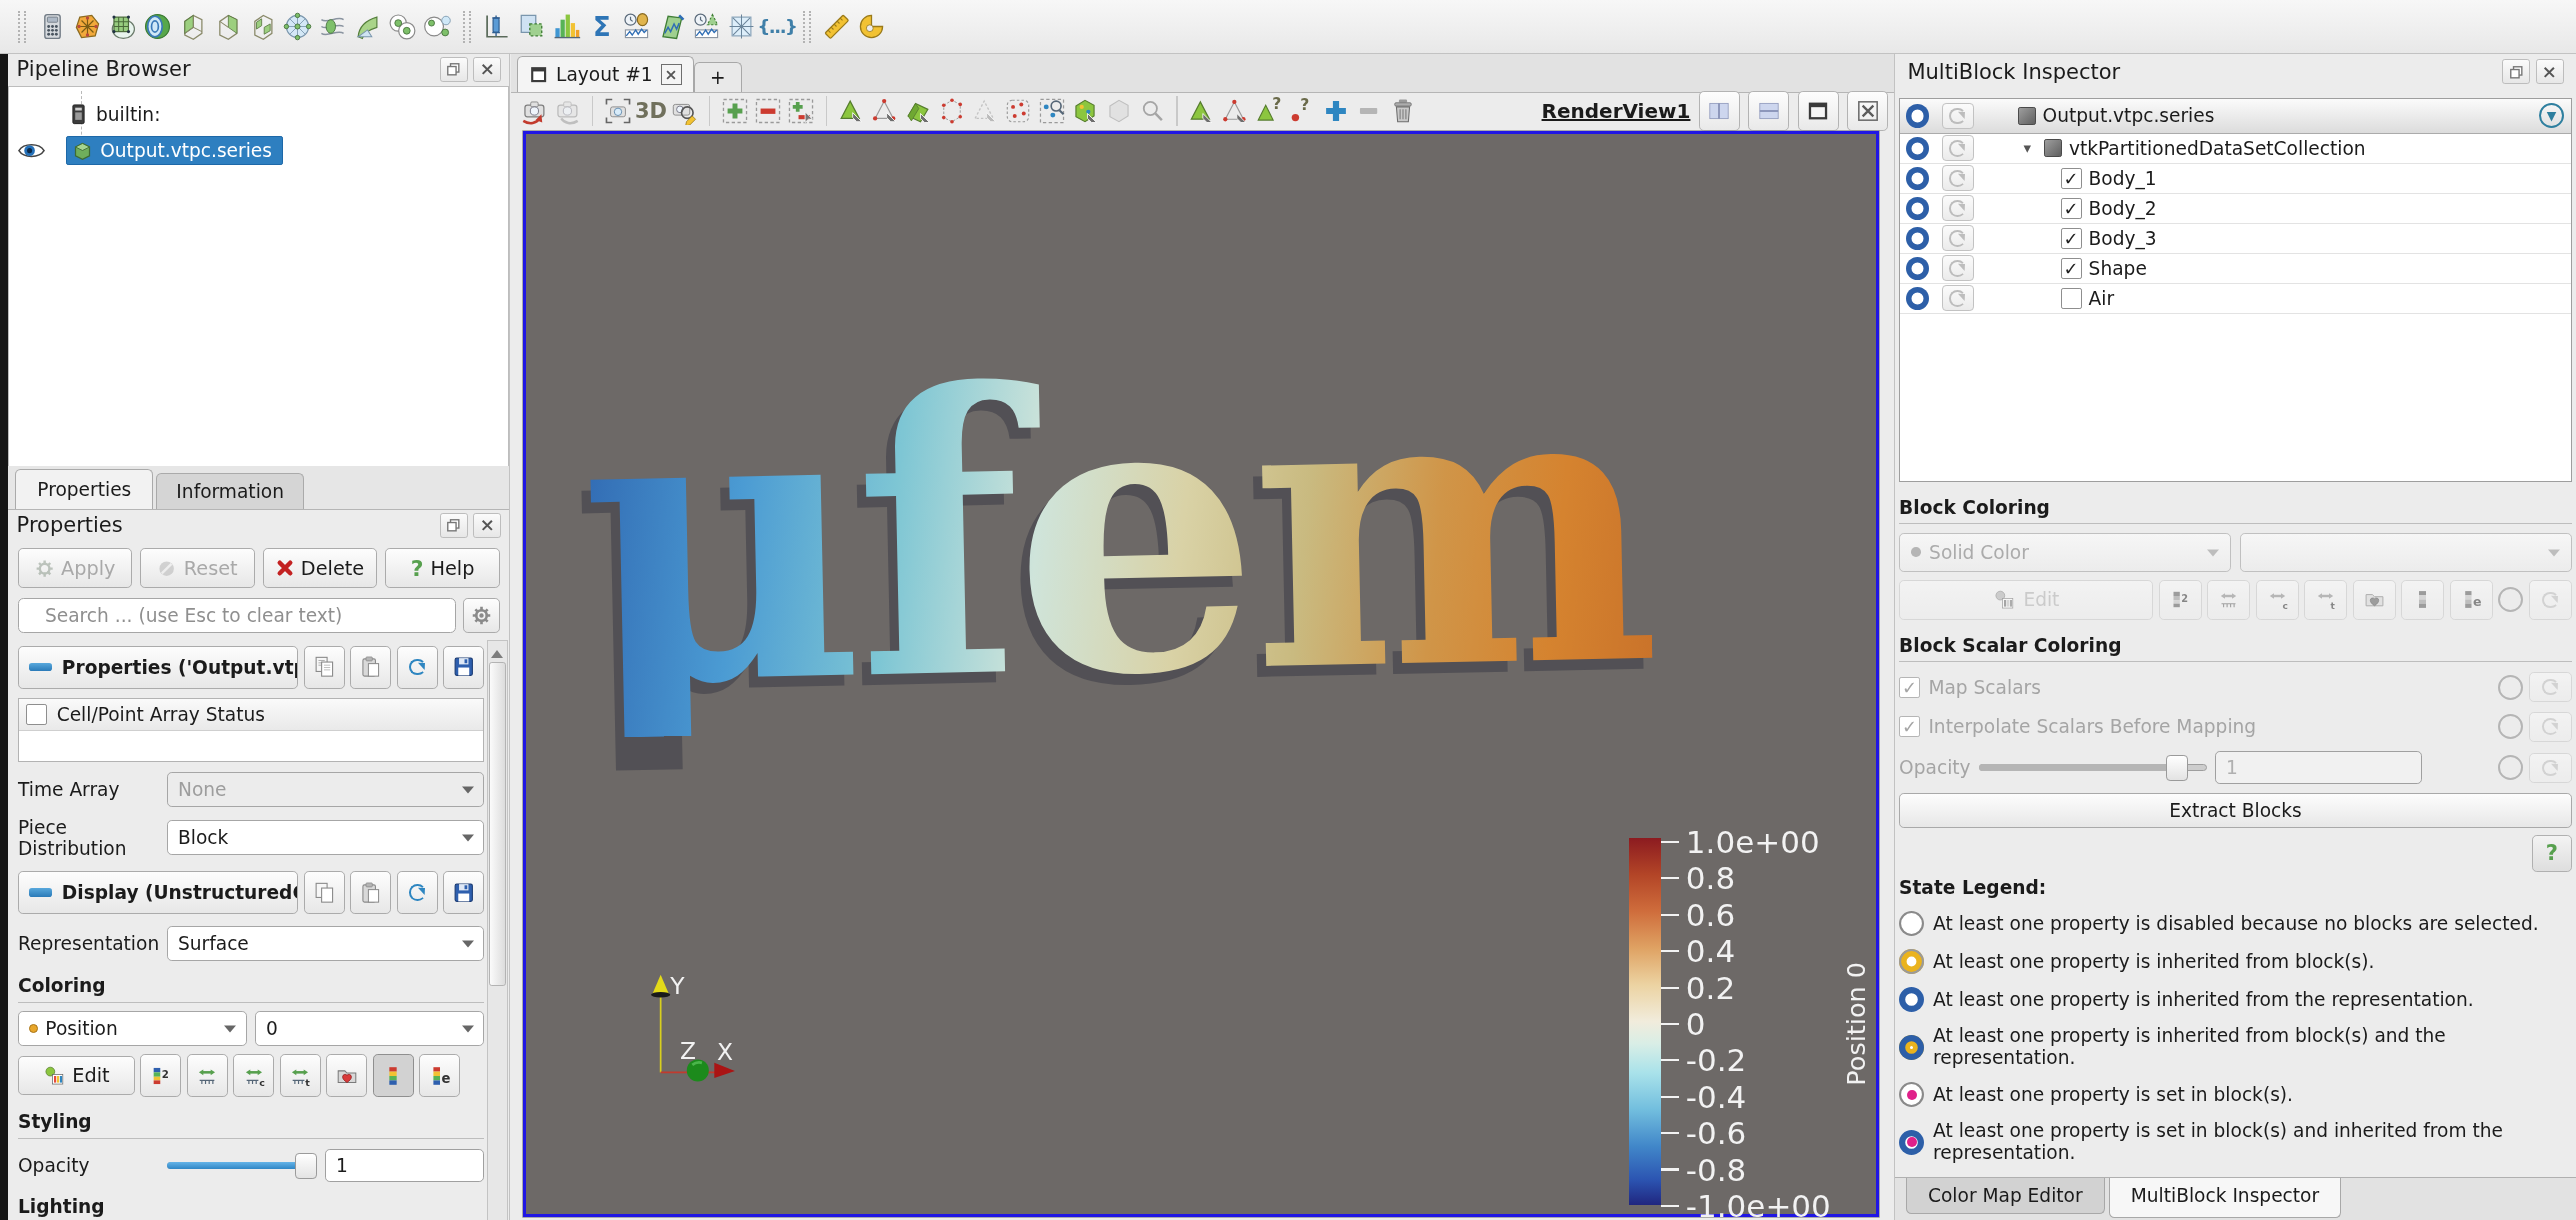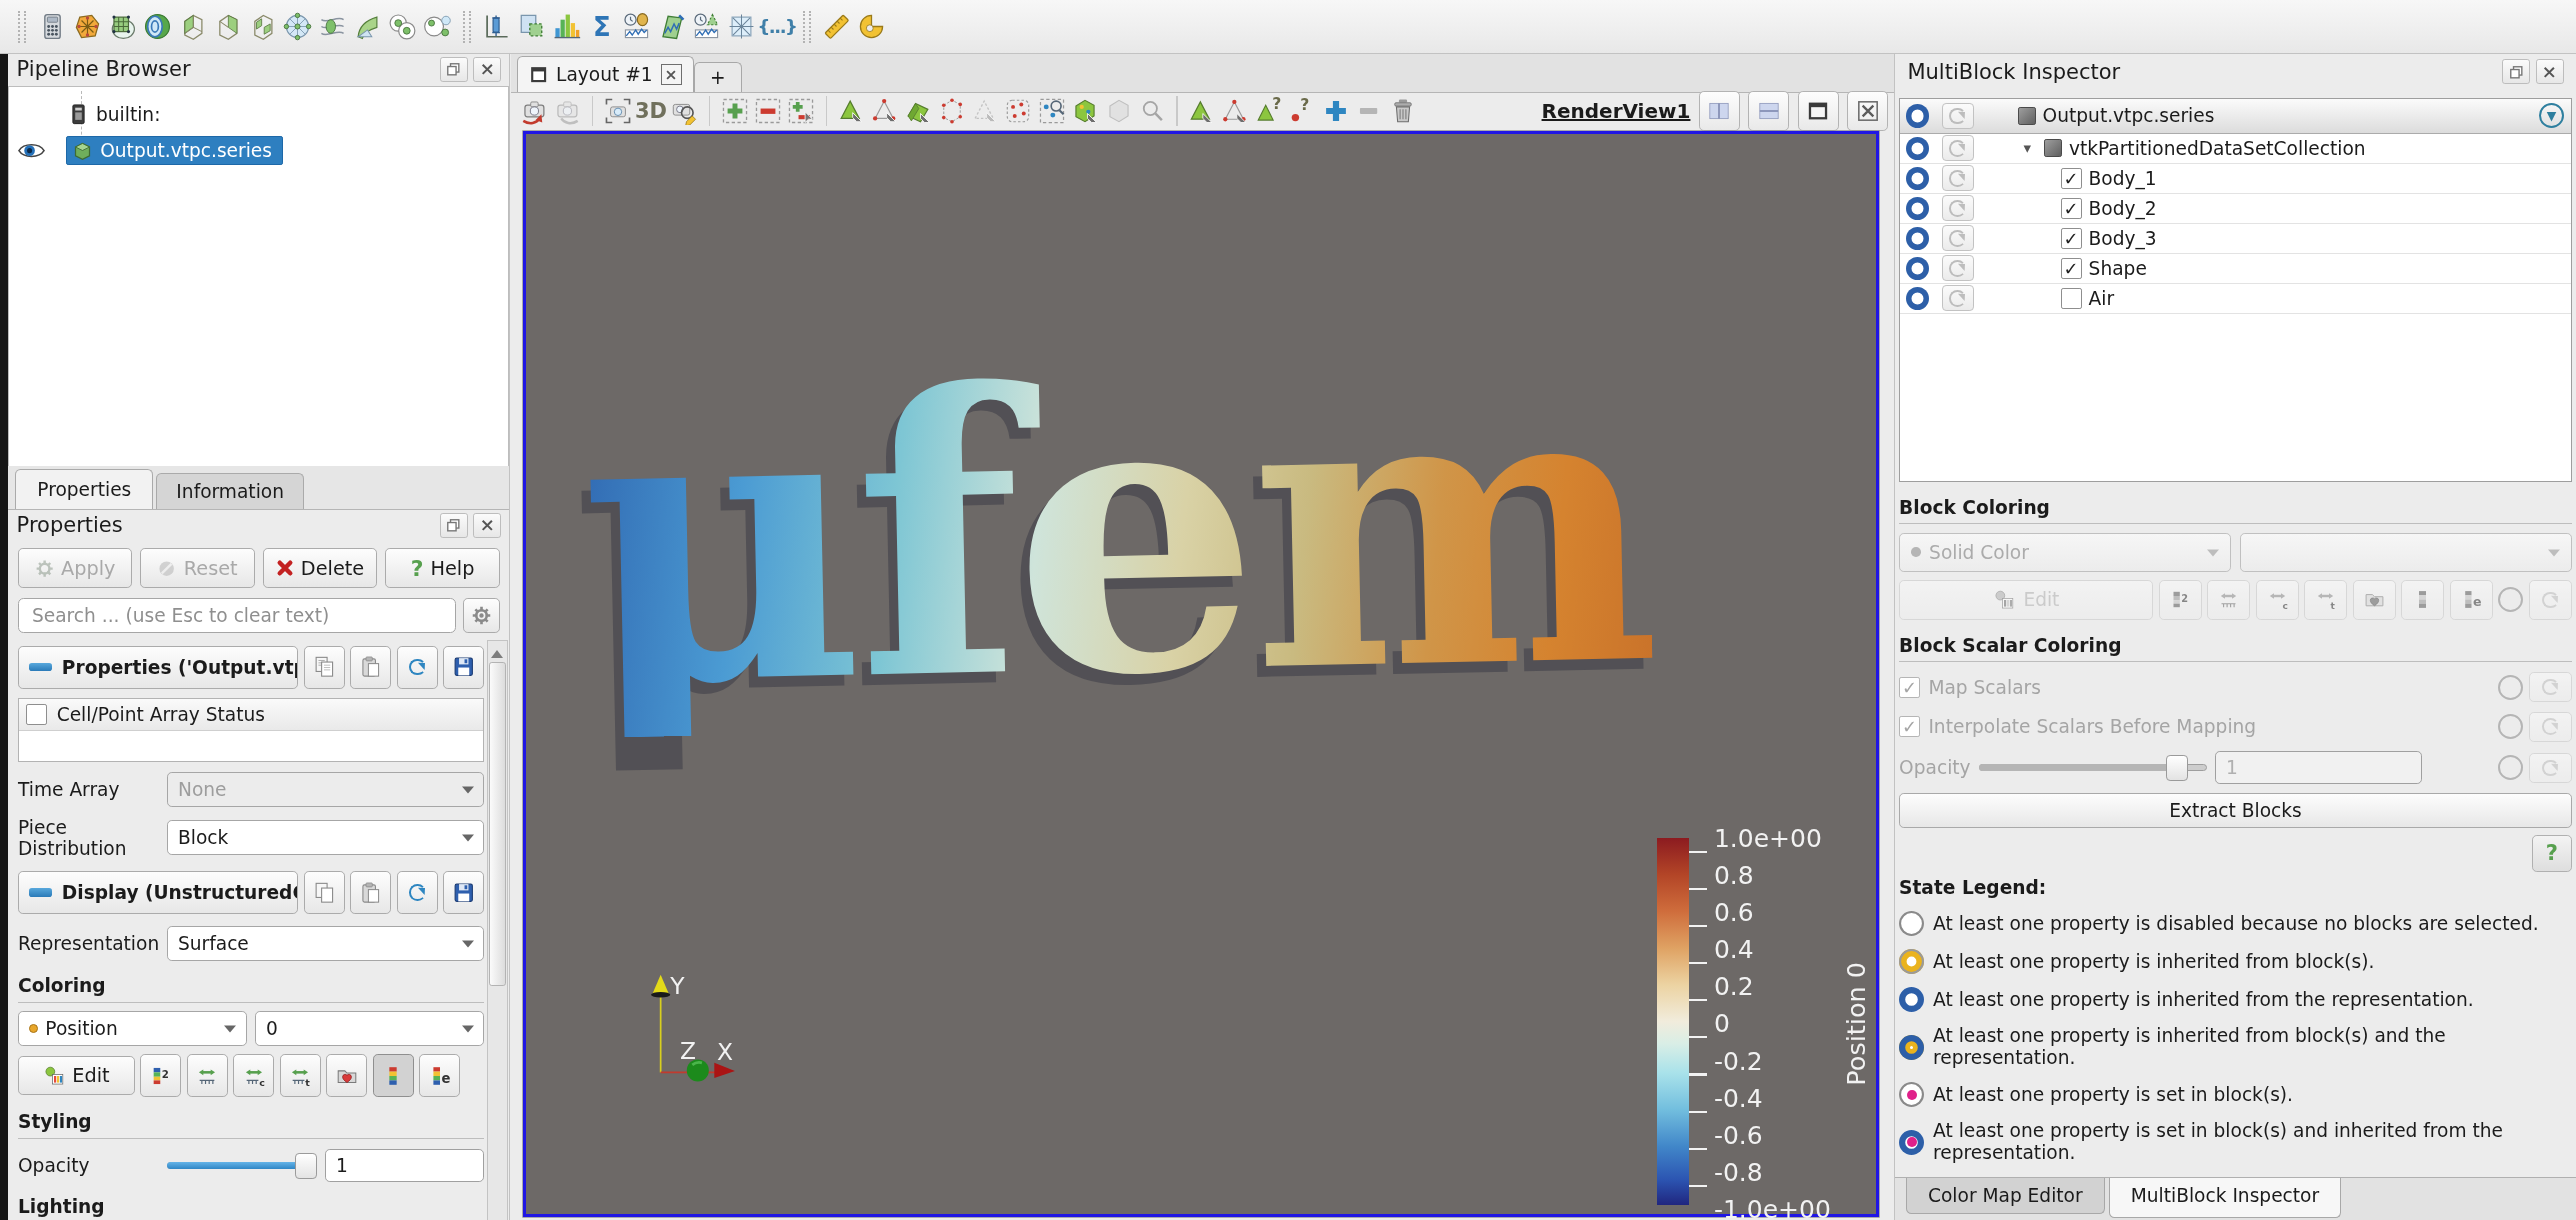--- a/index.html
+++ b/index.html
@@ -25,21 +25,21 @@
 .sel-chip{display:flex;align-items:center;gap:7px;background:#2e7fc0;border:0.7px solid #1d68a8;border-radius:2.1px;color:#fff;padding:2.8px 9.7px 2.8px 5.5px}
 
 .props{position:absolute;left:8.3px;top:466px;width:502px;height:964px;background:#ececec;border-right:1.4px solid #c2c2c2;overflow:hidden}
 .ptabs{display:flex;align-items:flex-end;height:44px;padding-left:7px;border-bottom:1.4px solid #b5b5b5;background:#e6e6e6}
 .ptab{padding:7px 19.3px;border:0.7px solid #aaa;border-bottom:none;border-radius:5.5px 5.5px 0 0;background:#d5d5d5;margin-right:2.8px}
 .ptab.active{background:#f2f2f2;padding:9px 21px;font-weight:normal}
 .btnrow{display:flex;gap:8.3px;padding:8.3px 9.7px 2.8px 9.7px}
 .btn{flex:1;height:40px;display:flex;align-items:center;justify-content:center;gap:7px;background:linear-gradient(#fdfdfd,#e7e7e7);border:0.7px solid #ababab;border-radius:4.8px;font-size:19.3px}
 .btn.dis{color:#a9a9a9}
 .searchrow{display:flex;gap:7px;padding:7px 9.7px 2.8px 9.7px;align-items:center}
-.searchbox{flex:1;height:35px;background:#fff;border:0.7px solid #a6a6a6;border-radius:5.5px;padding:0 13px;font:inherit;color:#333}
+.searchbox{flex:1;height:35px;background:#fff;border:0.7px solid #a6a6a6;border-radius:5.5px;padding:0 26px;font:inherit;color:#333}
 .searchbox::placeholder{color:#8f8f8f}
 .sqbtn{width:37px;height:35px;border:0.7px solid #ababab;border-radius:4.8px;background:linear-gradient(#fdfdfd,#e7e7e7);display:flex;align-items:center;justify-content:center;flex:none}
 .pscroll{position:absolute;left:9.7px;right:0;top:174px;bottom:39px;padding-right:25px}
 .vscroll{position:absolute;right:1.4px;top:0;bottom:0;width:21px;background:#e7e7e7;border:0.7px solid #c3c3c3;display:flex;flex-direction:column;align-items:center}
 .vthumb{width:16.6px;height:324px;margin-top:4.1px;background:linear-gradient(90deg,#fbfbfb,#dcdcdc);border:0.7px solid #b3b3b3;border-radius:2.8px}
 .tri-up{width:0;height:0;border:6.2px solid transparent;border-bottom:8.3px solid #7d7d7d;margin-top:2.8px}
 .tri-dn{width:0;height:0;border:6.2px solid transparent;border-top:8.3px solid #7d7d7d;margin-top:auto;margin-bottom:4.1px}
 .tri-l{width:0;height:0;border:6.2px solid transparent;border-right:8.3px solid #7d7d7d}
 .tri-r{width:0;height:0;border:6.2px solid transparent;border-left:8.3px solid #7d7d7d}
 .hscroll{position:absolute;left:9.7px;right:26px;bottom:14px;height:21px;background:#e7e7e7;border:0.7px solid #c3c3c3;display:flex;align-items:center;padding:0 4.1px}
@@ -81,21 +81,21 @@
 .ri{width:32px;height:32px;display:flex;align-items:center;justify-content:center;flex:none}
 .viewname{font-weight:bold;text-decoration:underline;font-size:20px;margin-left:auto}
 .vbtn{width:41px;height:40px;border:0.7px solid #b3b3b3;border-radius:4.8px;background:linear-gradient(#fdfdfd,#e9e9e9);display:flex;align-items:center;justify-content:center;margin-left:7px;flex:none}
 .viewport{position:absolute;left:11.7px;right:16px;top:77px;bottom:2.8px;background:#6d6967;border:3.5px solid #2016e4;box-shadow:0 0 0 0.7px #8f8f8f}
 .word3d{position:absolute;left:55px;top:207px;font-family:"DejaVu Serif","Liberation Serif",serif;font-weight:bold;font-size:386px;line-height:1;letter-spacing:-8.3px;transform:rotate(-1.2deg);white-space:nowrap}
 .wshadow{position:absolute;left:46px;top:218px;color:rgba(25,28,48,.32)}
 .wgrad{background:linear-gradient(97deg,#2f66b0 0%,#4b9bd3 16%,#7ec6d4 30%,#cfe4da 43%,#d9d2a6 56%,#c9ba80 67%,#d09548 79%,#d5832f 90%,#c9722a 100%);-webkit-background-clip:text;background-clip:text;color:transparent}
 .cbarwrap{position:absolute;right:5.5px;top:690px;height:400px;display:flex;color:#f2f2f2}
 .cbar{width:32px;height:367px;margin-top:14px;background:linear-gradient(#8c1b20 0%,#b34527 10%,#cf6d3c 20%,#dfa263 30%,#ecd3a2 40%,#f1ecdc 50%,#d9eee6 56%,#a9e2ea 64%,#72bede 74%,#4187c9 84%,#2c55b2 93%,#20267f 100%)}
 .cticks{display:flex;flex-direction:column;justify-content:space-between;margin-left:0;height:400px}
-.ctick{display:flex;align-items:flex-end;font-size:25px}
+.ctick{display:flex;align-items:center;font-size:31px}
 .ctick i{display:block;width:18px;height:2.1px;background:#f2f2f2;margin-right:7px}
 .ctitle{writing-mode:vertical-rl;transform:rotate(180deg);font-size:25.5px;align-self:center;margin-left:9.7px}
 .axes{position:absolute;left:114px;bottom:124px}
 
 .mbi{position:absolute;left:1894px;top:54px;width:682px;height:1166px;background:#ececec;border-left:1.4px solid #c2c2c2;padding:0 4.1px}
 .mtree{margin-top:11px;height:384px;background:#fff;border:0.7px solid #9e9e9e;overflow:hidden}
 .mrow{display:flex;align-items:center;height:30px;border-bottom:0.7px solid #e3e3e3;padding-left:5.5px;gap:7px}
 .mrow.hdr{height:35px;background:linear-gradient(#fbfbfb,#dcdcdc);border-bottom:0.7px solid #ababab}
 .bluecirc{width:23.5px;height:23.5px;border-radius:50%;background:#fff;box-shadow:inset 0 0 0 5.5px #2d5fa8;flex:none}
 .rbtn{width:32px;height:26px;border:0.7px solid #c2c2c2;border-radius:4.1px;background:linear-gradient(#fbfbfb,#ebebeb);display:flex;align-items:center;justify-content:center;flex:none;margin-left:5.5px}

